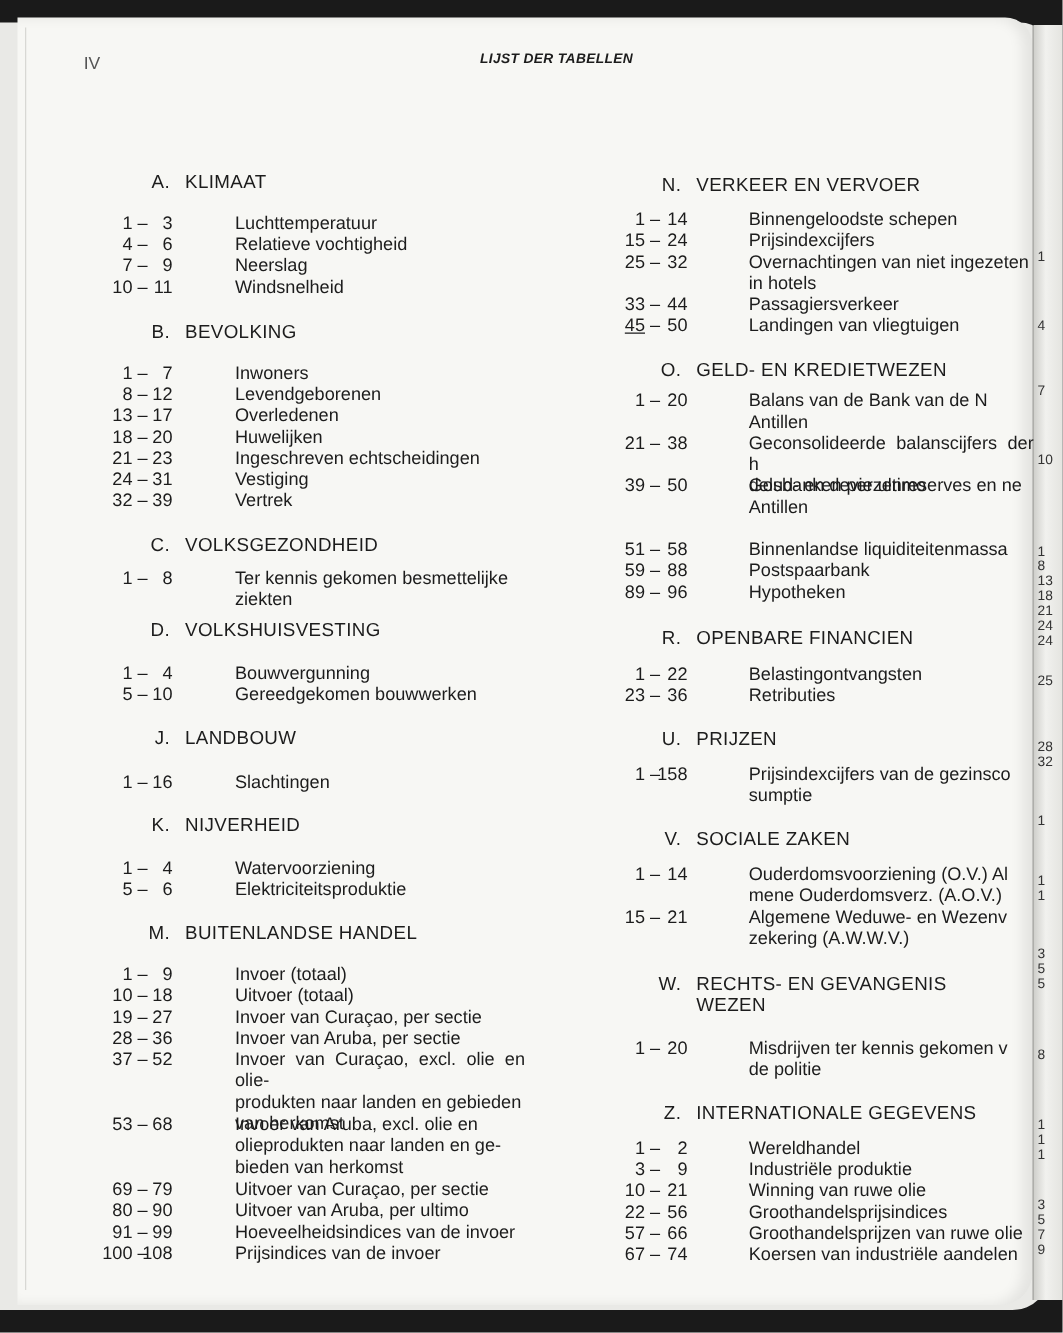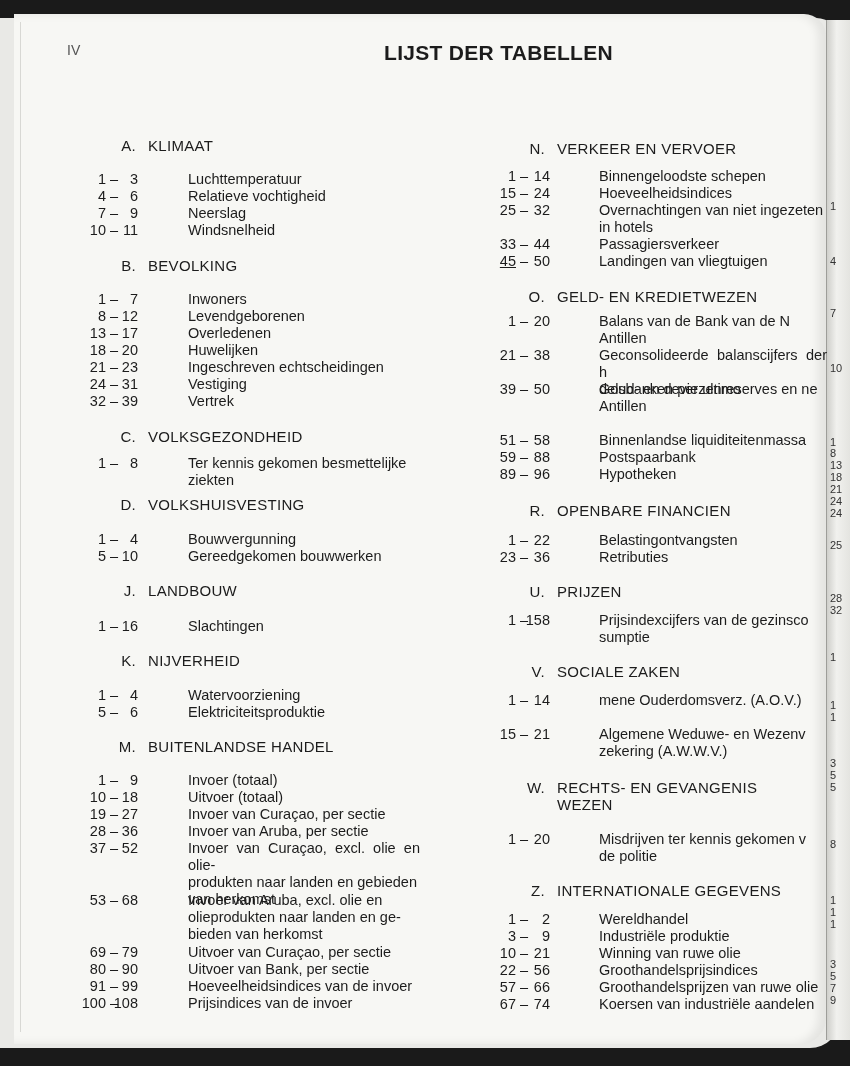--- a/index.html
+++ b/index.html
@@ -24,21 +24,21 @@
   }
   .gutter {
     position: absolute; left: 826px; top: 20px; width: 24px; height: 1020px;
     background: linear-gradient(to right, #cfcfcb, #f1f1ee 40%, #e3e3df);
     border-left: 1px solid #9d9d99;
   }
   .page-number {
     position: absolute; left: 67px; top: 42px; font-size: 14px; color: #555;
   }
   .page-title {
-    position: absolute; left: 384px; top: 41px; font-size: 21px; font-weight: bold; letter-spacing: 0.3px;
+    position: absolute; left: 384px; top: 41px; font-size: 11px; font-weight: bold; letter-spacing: 0.3px; font-style: italic;
   }
   .section-heading {
     position: absolute; font-size: 15px; font-weight: normal; letter-spacing: 0.3px; white-space: nowrap;
   }
   .section-heading .letter { display: inline-block; width: 30px; text-align: right; margin-right: 12px; }
   .section-heading .name { display: inline-block; line-height: 17px; vertical-align: top; }
   .row { position: absolute; font-size: 14.5px; line-height: 17px; white-space: nowrap; }
   .row .from { position: absolute; text-align: right; width: 32px; }
   .row .dash { position: absolute; width: 16px; text-align: center; }
   .row .to { position: absolute; text-align: right; width: 34px; }
@@ -260,21 +260,21 @@
       <span class="to" style="left: 104px;">79</span>
       <span class="desc" style="left: 188px; width: 232px;">
         <span class="line">Uitvoer van Curaçao, per sectie</span>
       </span>
     </div>
     <div class="row" style="top: 961px; left: 0px;">
       <span class="from" style="left: 74px;">80</span>
       <span class="dash" style="left: 106px;">–</span>
       <span class="to" style="left: 104px;">90</span>
       <span class="desc" style="left: 188px; width: 232px;">
-        <span class="line">Uitvoer van Bank, per sectie</span>
+        <span class="line">Uitvoer van Aruba, per ultimo</span>
       </span>
     </div>
     <div class="row" style="top: 978px; left: 0px;">
       <span class="from" style="left: 74px;">91</span>
       <span class="dash" style="left: 106px;">–</span>
       <span class="to" style="left: 104px;">99</span>
       <span class="desc" style="left: 188px; width: 232px;">
         <span class="line">Hoeveelheidsindices van de invoer</span>
       </span>
     </div>
@@ -293,21 +293,21 @@
       <span class="to" style="left: 516px;">14</span>
       <span class="desc" style="left: 599px; width: 228px;">
         <span class="line">Binnengeloodste schepen</span>
       </span>
     </div>
     <div class="row" style="top: 185px; left: 0px;">
       <span class="from" style="left: 484px;">15</span>
       <span class="dash" style="left: 516px;">–</span>
       <span class="to" style="left: 516px;">24</span>
       <span class="desc" style="left: 599px; width: 228px;">
-        <span class="line">Hoeveelheidsindices</span>
+        <span class="line">Prijsindexcijfers</span>
       </span>
     </div>
     <div class="row" style="top: 202px; left: 0px;">
       <span class="from" style="left: 484px;">25</span>
       <span class="dash" style="left: 516px;">–</span>
       <span class="to" style="left: 516px;">32</span>
       <span class="desc" style="left: 599px; width: 228px;">
         <span class="line">Overnachtingen van niet ingezeten</span>
         <span class="line">in hotels</span>
       </span>
@@ -406,20 +406,21 @@
         <span class="line">Prijsindexcijfers van de gezinsco</span>
         <span class="line">sumptie</span>
       </span>
     </div>
     <div class="section-heading" style="left: 515px; top: 663px;"><span class="letter">V.</span><span class="name">SOCIALE ZAKEN</span></div>
     <div class="row" style="top: 692px; left: 0px;">
       <span class="from" style="left: 484px;">1</span>
       <span class="dash" style="left: 516px;">–</span>
       <span class="to" style="left: 516px;">14</span>
       <span class="desc" style="left: 599px; width: 228px;">
+        <span class="line">Ouderdomsvoorziening (O.V.) Al</span>
         <span class="line">mene Ouderdomsverz. (A.O.V.)</span>
       </span>
     </div>
     <div class="row" style="top: 726px; left: 0px;">
       <span class="from" style="left: 484px;">15</span>
       <span class="dash" style="left: 516px;">–</span>
       <span class="to" style="left: 516px;">21</span>
       <span class="desc" style="left: 599px; width: 228px;">
         <span class="line">Algemene Weduwe- en Wezenv</span>
         <span class="line">zekering (A.W.W.V.)</span>

